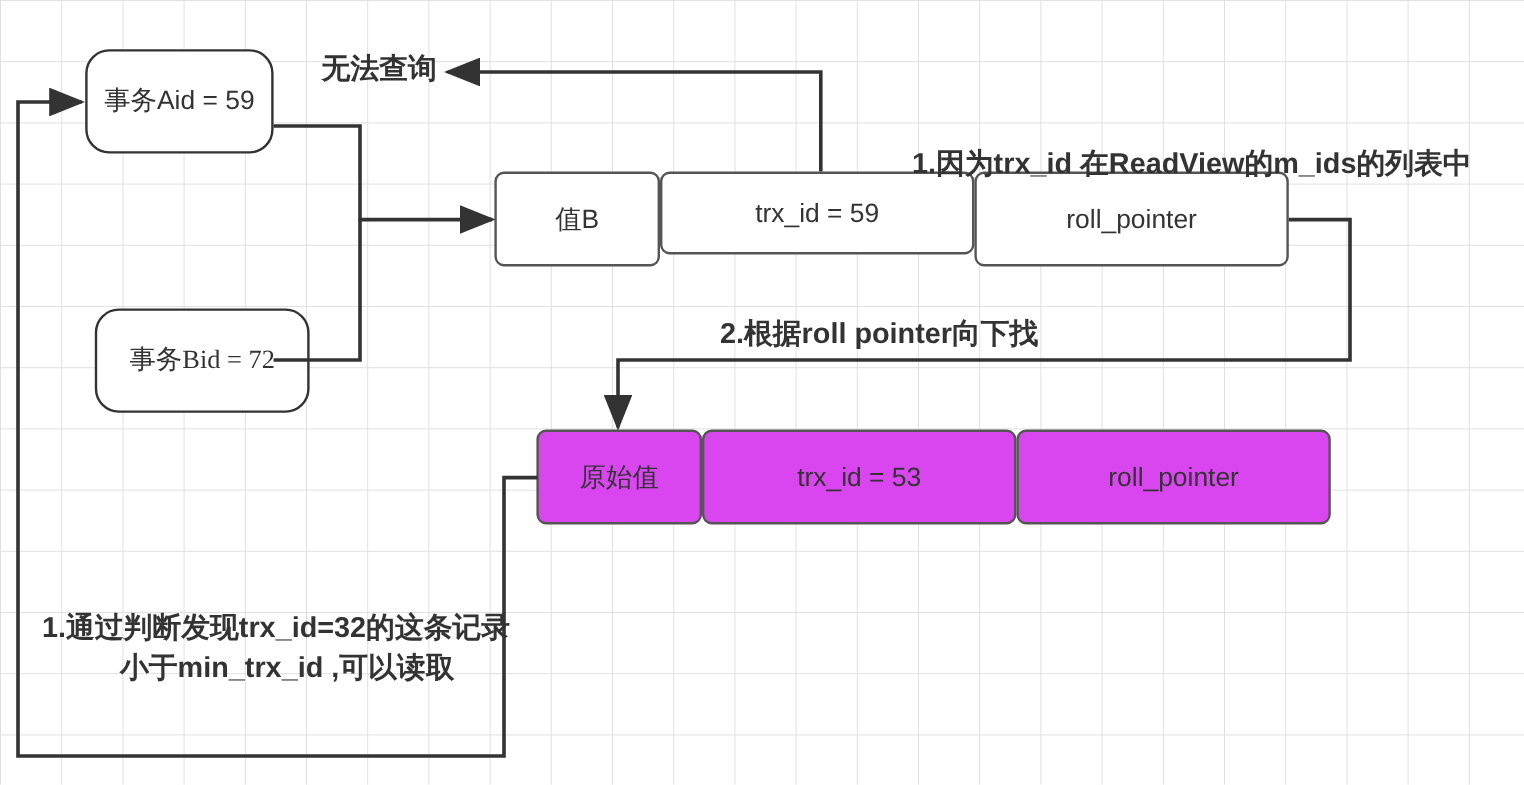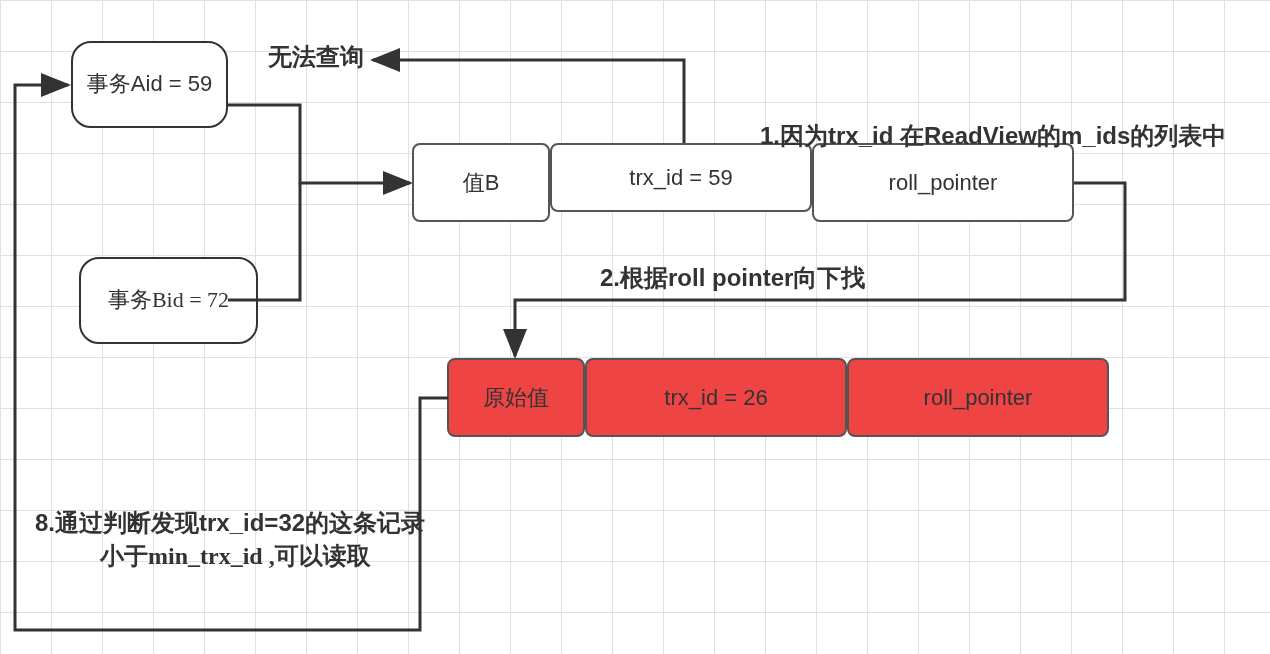--- a/index.html
+++ b/index.html
@@ -36,21 +36,21 @@
   position: absolute;
   border: 2px solid #555;
   border-radius: 8px;
   display: flex;
   align-items: center;
   justify-content: center;
   font-size: 22px;
   color: #333;
 }
 .cell.white { background: #fff; }
-.cell.gray { background: #ef4444; }
+.cell.gray { background: #d946ef; }
 .label {
   position: absolute;
   font-weight: bold;
   font-size: 24px;
   color: #333;
   white-space: nowrap;
 }
 svg.arrows {
   position: absolute;
   inset: 0;
@@ -81,31 +81,31 @@
   <span>trx_id = 59</span>
 </div>
 <div class="cell white" style="left:812px; top:143px; width:262px; height:79px;">
   <span>roll_pointer</span>
 </div>
 
 <div class="cell gray" style="left:447px; top:358px; width:138px; height:79px;">
   <span>原始值</span>
 </div>
 <div class="cell gray" style="left:585px; top:358px; width:262px; height:79px;">
-  <span>trx_id = 26</span>
+  <span>trx_id = 53</span>
 </div>
 <div class="cell gray" style="left:847px; top:358px; width:262px; height:79px;">
   <span>roll_pointer</span>
 </div>
 
 <div class="label" style="left:268px; top:5px;margin-top:36px;">无法查询</div>
 <div class="label" style="left:760px; top:104px;margin-top:16px;">1.因为trx_id 在ReadView的m_ids的列表中</div>
 <div class="label" style="left:600px; top:262px;">2.根据roll pointer向下找</div>
-<div class="label" style="left:35px; top:507px;">8.通过判断发现trx_id=32的这条记录</div>
-<div class="label" style="left:100px; top:540px;font-family:Liberation Serif, serif;">小于min_trx_id ,可以读取</div>
+<div class="label" style="left:35px; top:507px;">1.通过判断发现trx_id=32的这条记录</div>
+<div class="label" style="left:100px; top:540px;">小于min_trx_id ,可以读取</div>
 
 <svg class="arrows">
   <defs>
     <marker id="arrowhead" markerWidth="10" markerHeight="8" refX="9" refY="4" orient="auto" markerUnits="strokeWidth">
       <path d="M0,0 L10,4 L0,8 Z" fill="#333"></path>
     </marker>
   </defs>
 
   <path d="M 684 143 L 684 60 L 373 60" stroke="#333" stroke-width="3" fill="none" marker-end="url(#arrowhead)"></path>
 

